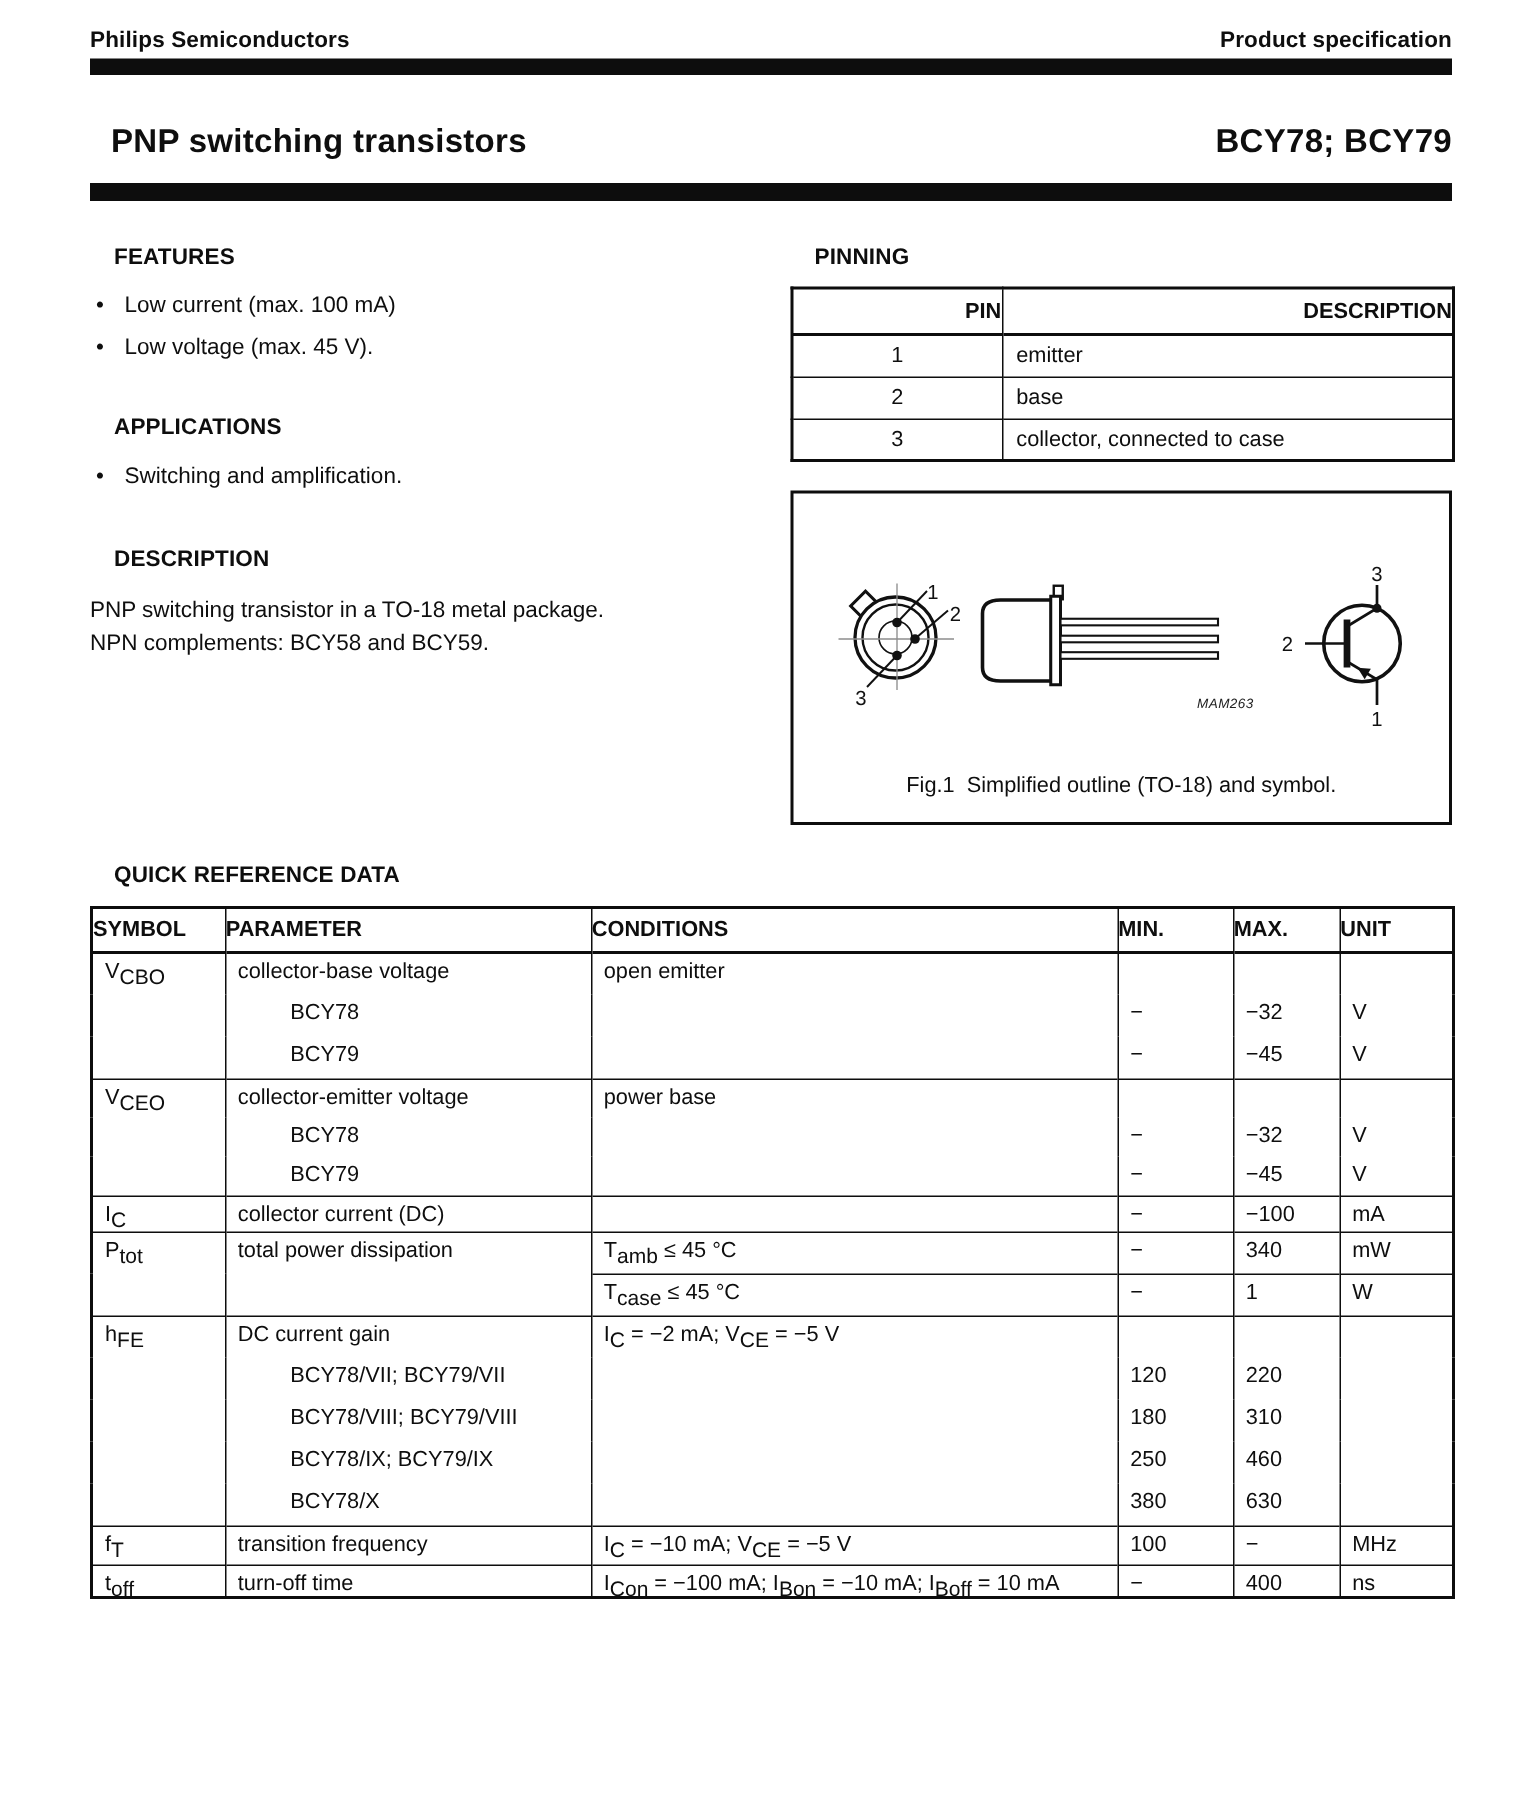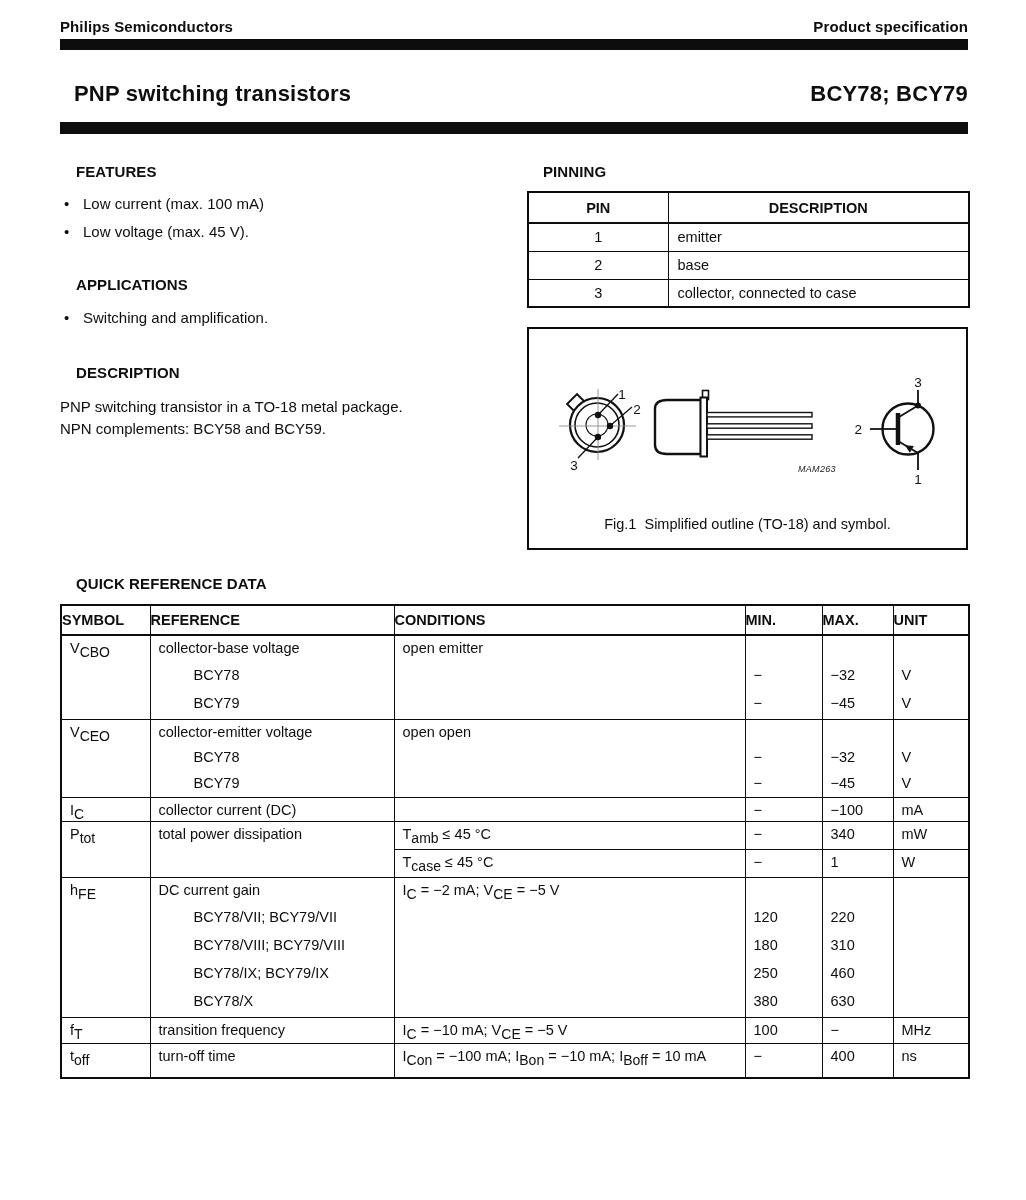--- a/index.html
+++ b/index.html
@@ -27,21 +27,21 @@
   .body-t { font-size: 15px; }
   .bullet-row { left: 64px; display: flex; align-items: baseline; }
   .bullet-dot { width: 19px; font-size: 15px; }
   .desc-para { left: 60px; line-height: 22px; }
 
   
   table { border-collapse: collapse; table-layout: fixed; }
   .pinning-table { left: 527px; top: 191px; width: 441px; border: 2px solid #0d0d0d; }
   .pinning-table th {
     border: 1.5px solid #0d0d0d; border-bottom: 2px solid #0d0d0d;
-    height: 31px; font-size: 14.5px; font-weight: bold; text-align: center;
+    height: 31px; font-size: 14.5px; font-weight: bold; text-align: right;
   }
   .pinning-table td { border: 1.5px solid #0d0d0d; height: 28px; font-size: 14.5px; }
   .pinning-table td.pin-num { text-align: center; }
   .pinning-table td.pin-desc { padding-left: 9px; text-align: left; }
 
   
   .fig-box { left: 527px; top: 327px; width: 441px; height: 223px; border: 2px solid #0d0d0d; }
   .fig-svg { position: absolute; left: 0; top: 0; }
   .fig-caption {
     position: absolute; left: 0; bottom: 16px; width: 100%;
@@ -181,21 +181,21 @@
       <col style="width: 89px;">
       <col style="width: 244px;">
       <col style="width: 351px;">
       <col style="width: 77px;">
       <col style="width: 71px;">
       <col style="width: 76px;">
     </colgroup>
   <thead>
       <tr>
         <th>SYMBOL</th>
-        <th>REFERENCE</th>
+        <th>PARAMETER</th>
         <th>CONDITIONS</th>
         <th>MIN.</th>
         <th>MAX.</th>
         <th>UNIT</th>
       </tr>
     </thead>
   <tbody>
       <tr class="row-group" style="height: 28px;">
         <td>V<sub>CBO</sub></td>
         <td>collector-base voltage</td>
@@ -216,21 +216,21 @@
         <td></td>
         <td class="indent">BCY79</td>
         <td></td>
         <td>−</td>
         <td>−45</td>
         <td>V</td>
       </tr>
       <tr class="row-group" style="height: 26px;">
         <td>V<sub>CEO</sub></td>
         <td>collector-emitter voltage</td>
-        <td>open open</td>
+        <td>power base</td>
         <td></td>
         <td></td>
         <td></td>
       </tr>
       <tr class="row-cont" style="height: 26px;">
         <td></td>
         <td class="indent">BCY78</td>
         <td></td>
         <td>−</td>
         <td>−32</td>
@@ -309,21 +309,21 @@
         <td></td>
       </tr>
       <tr class="row-group" style="height: 26px;">
         <td>f<sub>T</sub></td>
         <td>transition frequency</td>
         <td>I<sub>C</sub> = −10 mA; V<sub>CE</sub> = −5 V</td>
         <td>100</td>
         <td>−</td>
         <td>MHz</td>
       </tr>
-      <tr class="row-group" style="height: 35px;">
+      <tr class="row-group" style="height: 22px;">
         <td>t<sub>off</sub></td>
         <td>turn-off time</td>
         <td>I<sub>Con</sub> = −100 mA; I<sub>Bon</sub> = −10 mA; I<sub>Boff</sub> = 10 mA</td>
         <td>−</td>
         <td>400</td>
         <td>ns</td>
       </tr>
     </tbody>
 </table>
 

